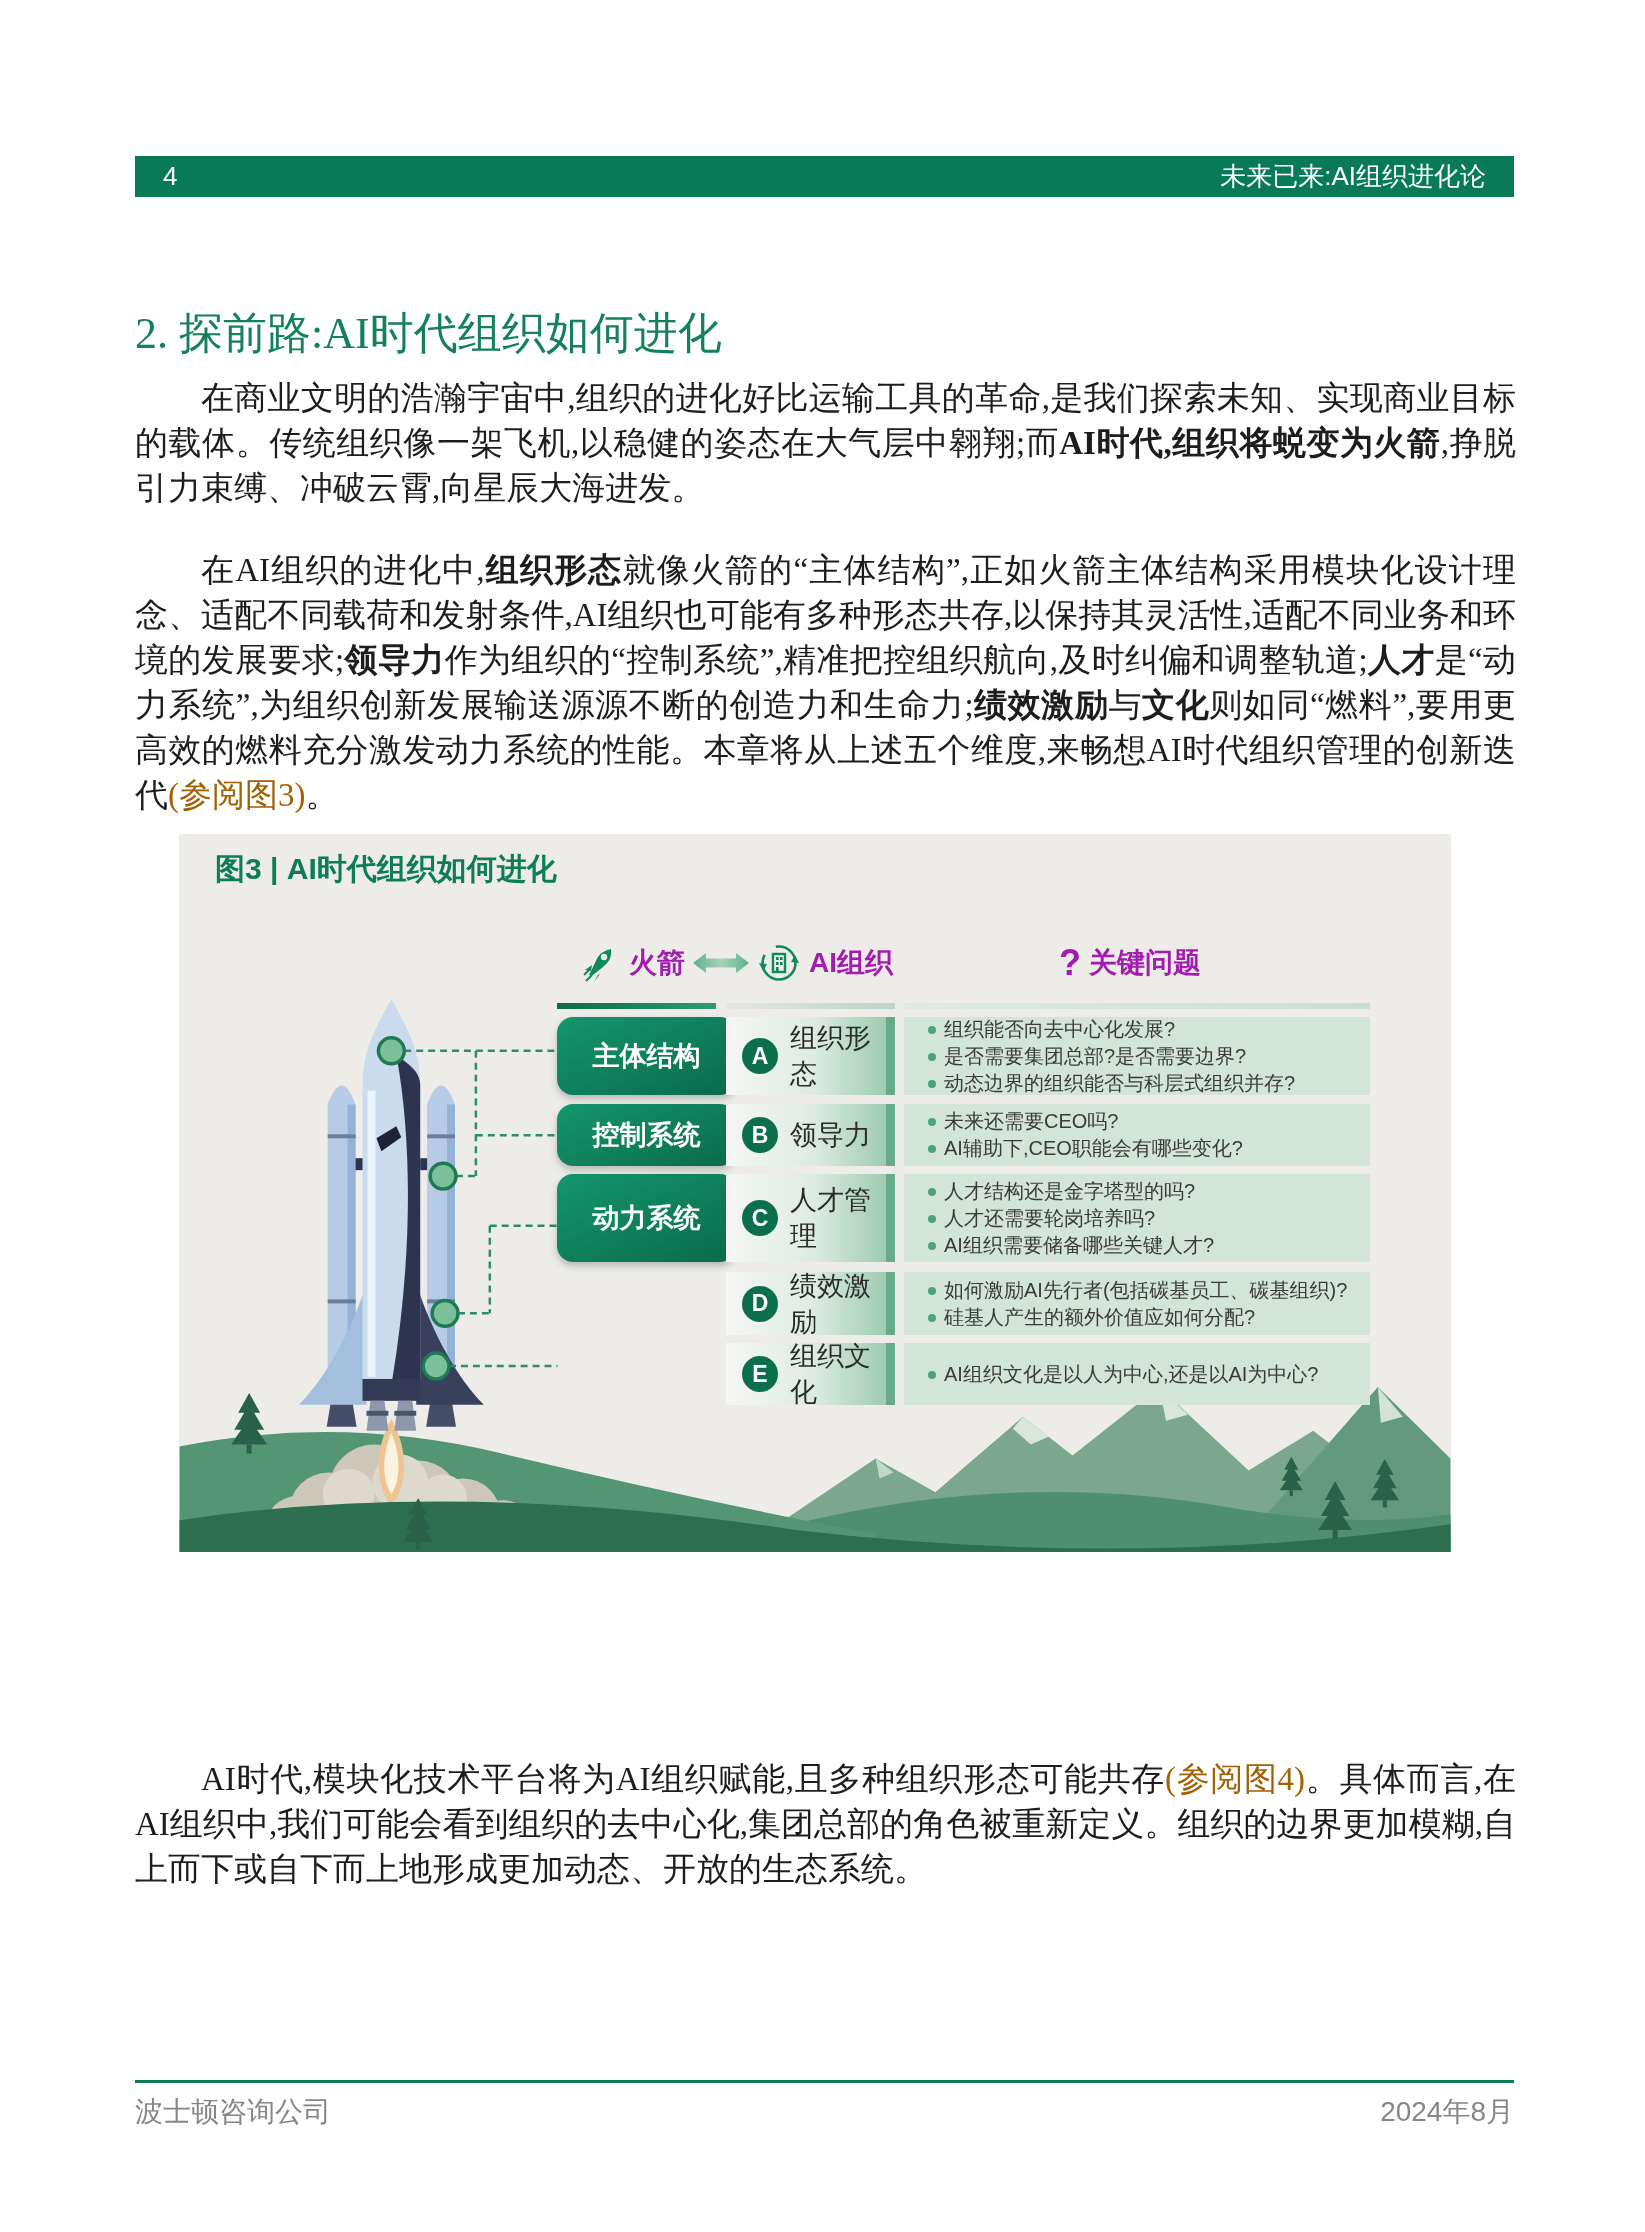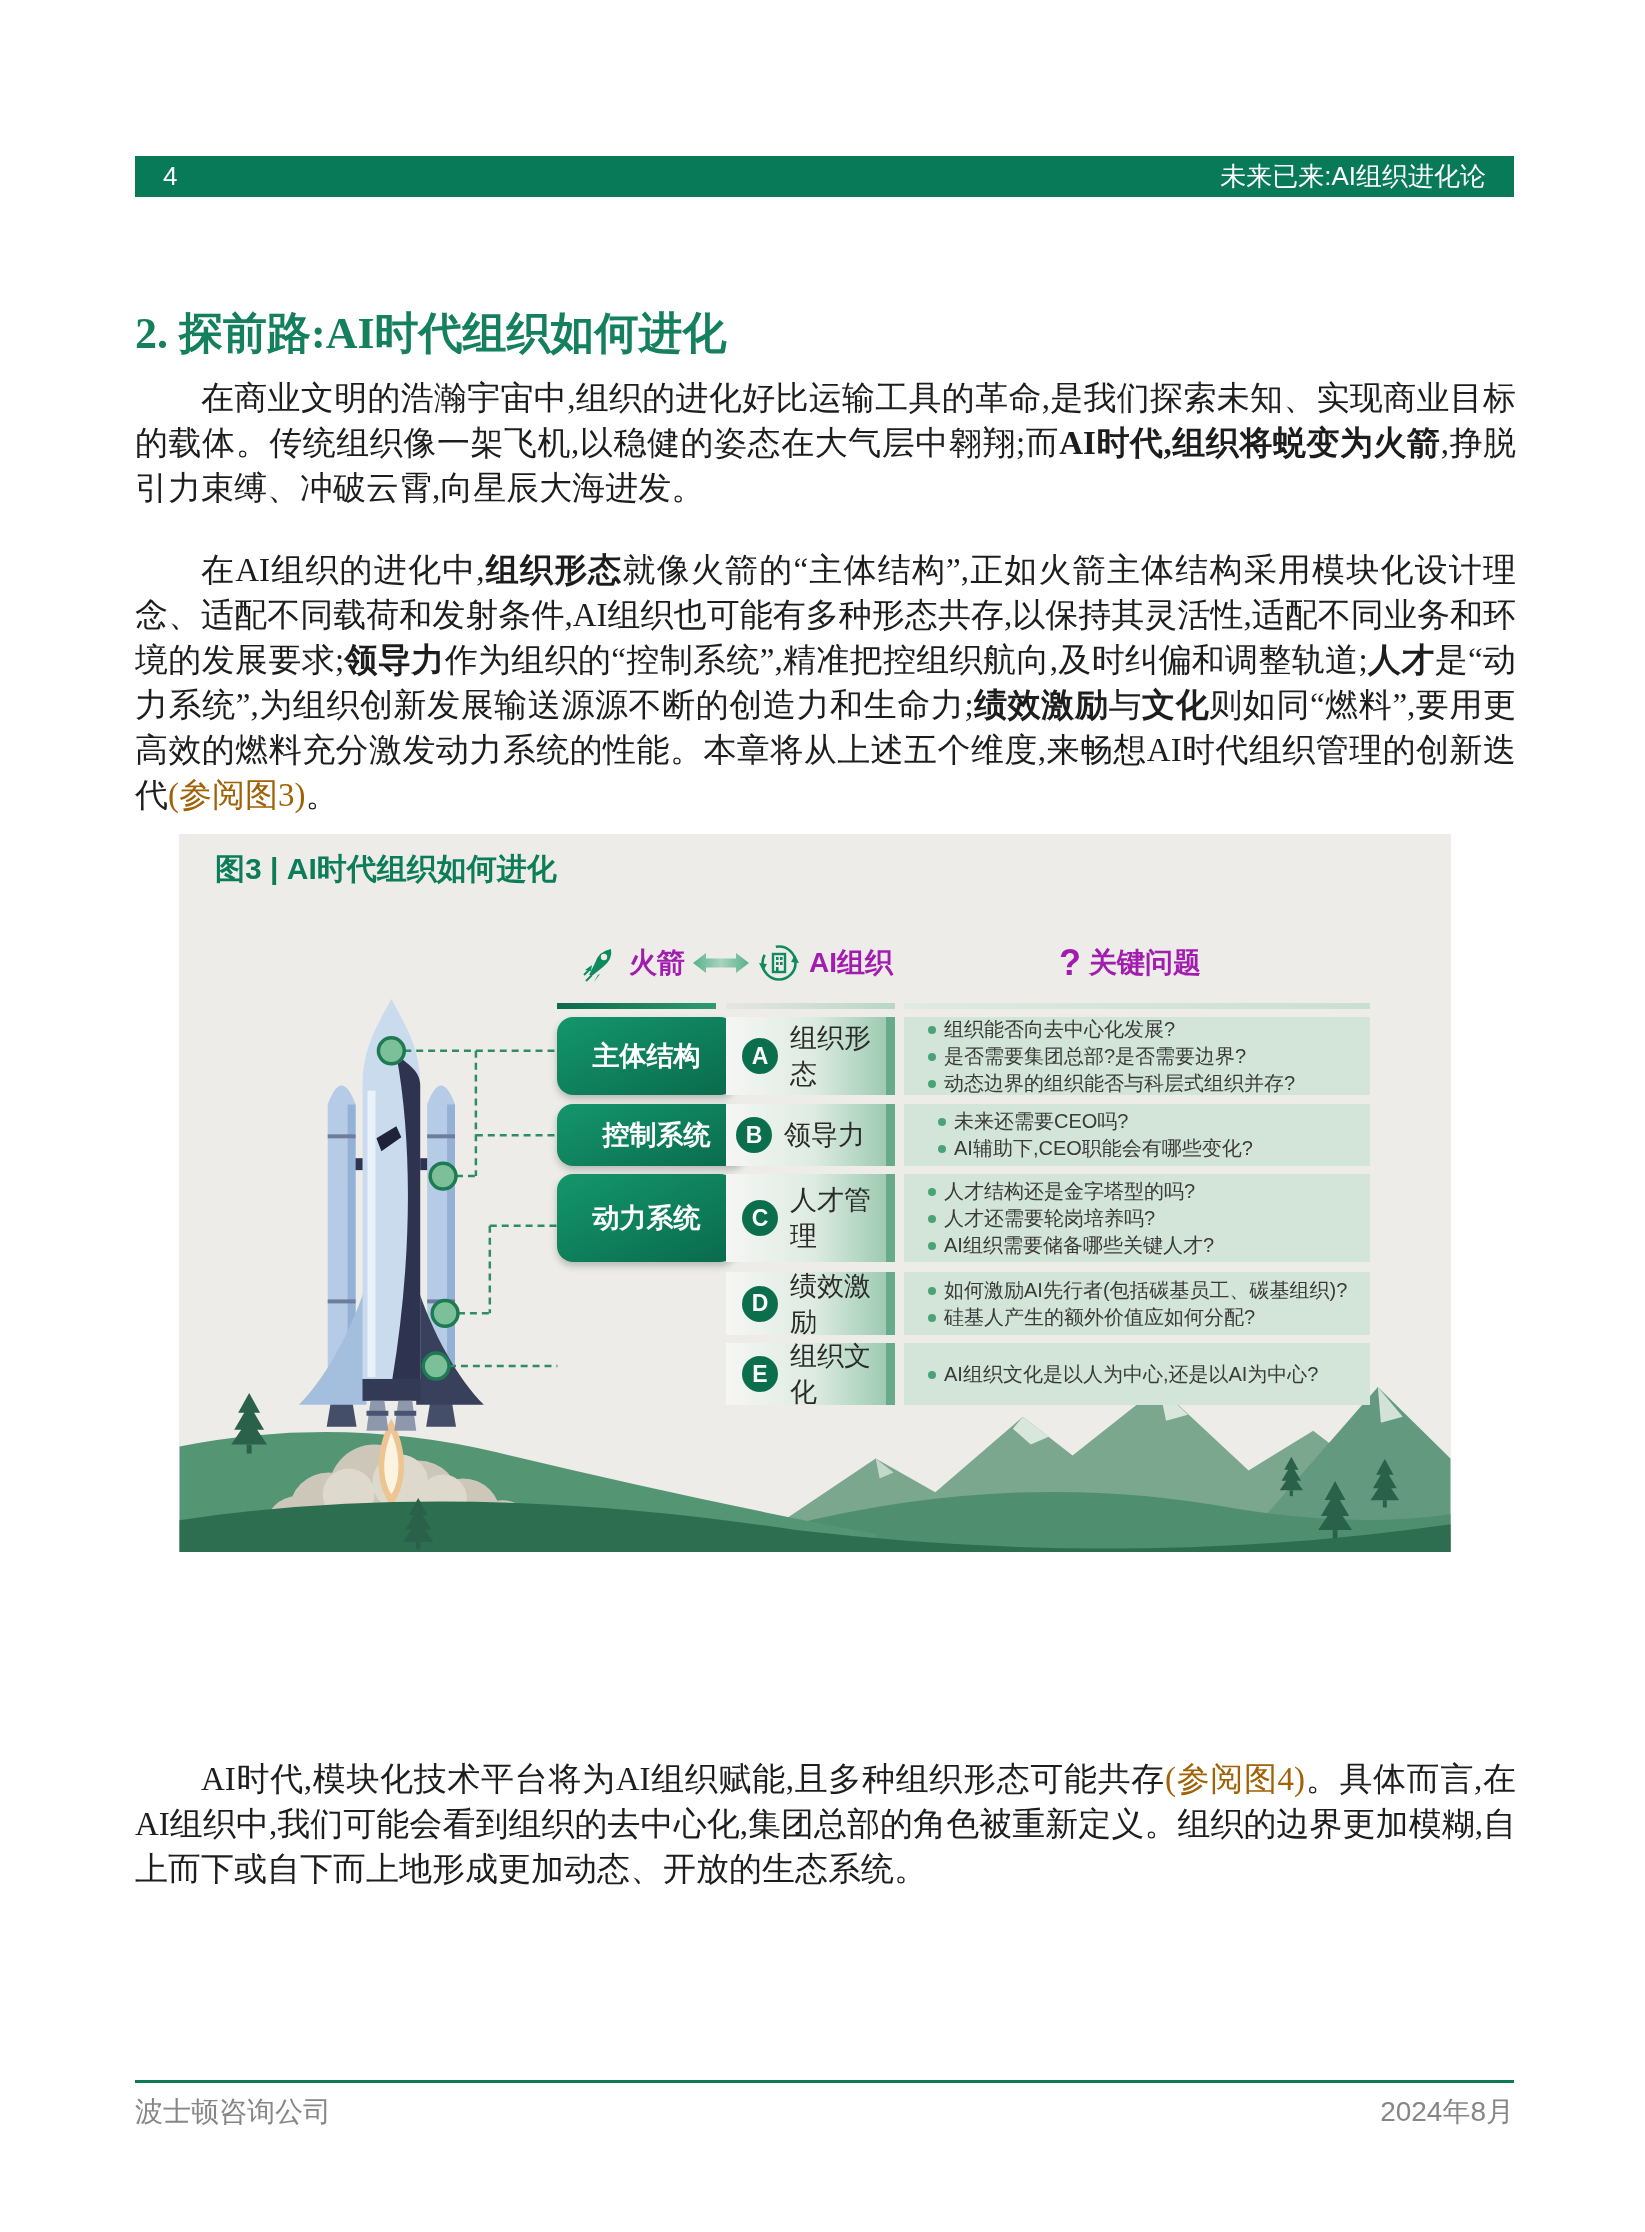--- a/index.html
+++ b/index.html
@@ -4,21 +4,21 @@
 <style>
   html,body{margin:0;padding:0;background:#ffffff;}
   .page{position:relative;width:1646px;height:2233px;background:#ffffff;overflow:hidden;
         font-family:"Liberation Serif","DejaVu Serif",serif;color:#1d1d1d;}
   
   .header-bar{position:absolute;left:135px;top:156px;width:1379px;height:41px;
               background:#087a57;display:flex;align-items:center;justify-content:space-between;
               padding:0 28px;box-sizing:border-box;
               font-family:"Liberation Sans","DejaVu Sans",sans-serif;color:#ffffff;font-size:26px;}
   
-  .sec-title{position:absolute;left:135px;top:275px;font-size:44px;font-weight:bold;color:#15805e;
+  .sec-title{position:absolute;left:135px;top:275px;font-size:44px;font-weight:normal;color:#15805e;
              font-family:"Liberation Serif","DejaVu Serif",serif;}
   .sec21-title{position:absolute;left:135px;top:1672px;font-size:37px;font-weight:bold;color:#15805e;}
   
   .para{position:absolute;left:135px;width:1381px;font-size:33px;line-height:45px;
         text-align:justify;text-indent:2em;margin:0;}
   #p1{top:376px;} #p2{top:548px;} #p3{top:1757px;}
   .para .b{font-weight:bold;}
   .para .g{color:#a16207;}
   
   .figure{position:absolute;left:179px;top:834px;width:1272px;height:718px;background:#edece9;}
@@ -48,21 +48,21 @@
          display:flex;align-items:center;justify-content:center;font-size:23px;font-weight:bold;}
   .dim{font-size:27px;color:#2b2b2b;}
   .q-cell{position:absolute;left:725px;width:466px;z-index:6;box-sizing:border-box;
           background:#d3e4d9;display:flex;flex-direction:column;justify-content:center;
           font-family:"Liberation Sans","DejaVu Sans",sans-serif;}
   .q-cell ul{margin:0;padding:4px 10px 4px 24px;list-style:none;}
   .q-cell li{position:relative;font-size:20px;line-height:27px;color:#3a3a3a;padding-left:16px;}
   .q-cell li::before{content:"";position:absolute;left:0;top:10px;width:8px;height:8px;border-radius:50%;
                      background:#4aa378;}
   
-  .rA{top:183px;height:78px;} .rB{top:270px;height:62px;padding-left:10px;} .rC{top:340px;height:88px;}
+  .rA{top:183px;height:78px;} .rB{top:270px;height:62px;} .rC{top:340px;height:88px;}
   .rD{top:438px;height:63px;} .rE{top:509px;height:62px;} .rFuel{top:438px;height:133px;}
   
   .footer-rule{position:absolute;left:135px;top:2080px;width:1379px;height:3px;background:#0c7a57;}
   .footer-row{position:absolute;left:135px;top:2093px;width:1379px;display:flex;
               justify-content:space-between;font-family:"Liberation Sans","DejaVu Sans",sans-serif;
               font-size:28px;color:#868686;}
 </style>
 </head>
 <body>
 

